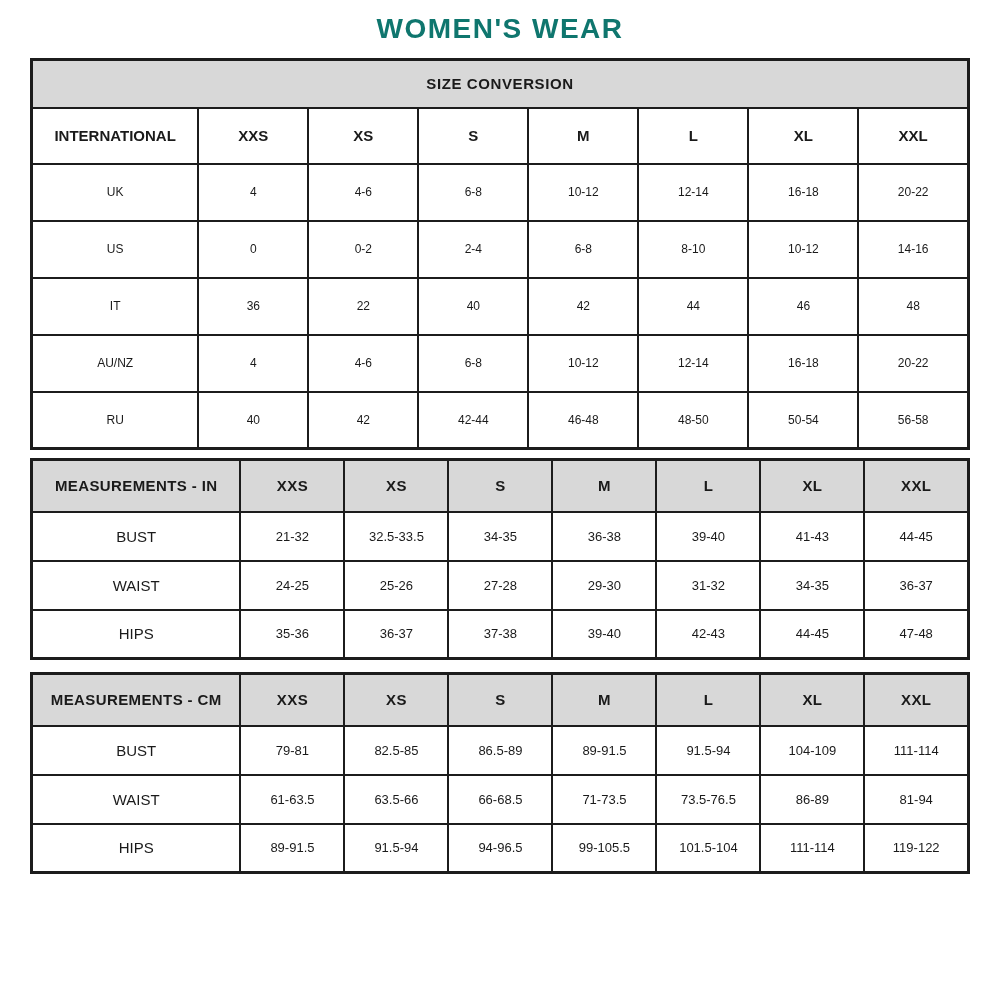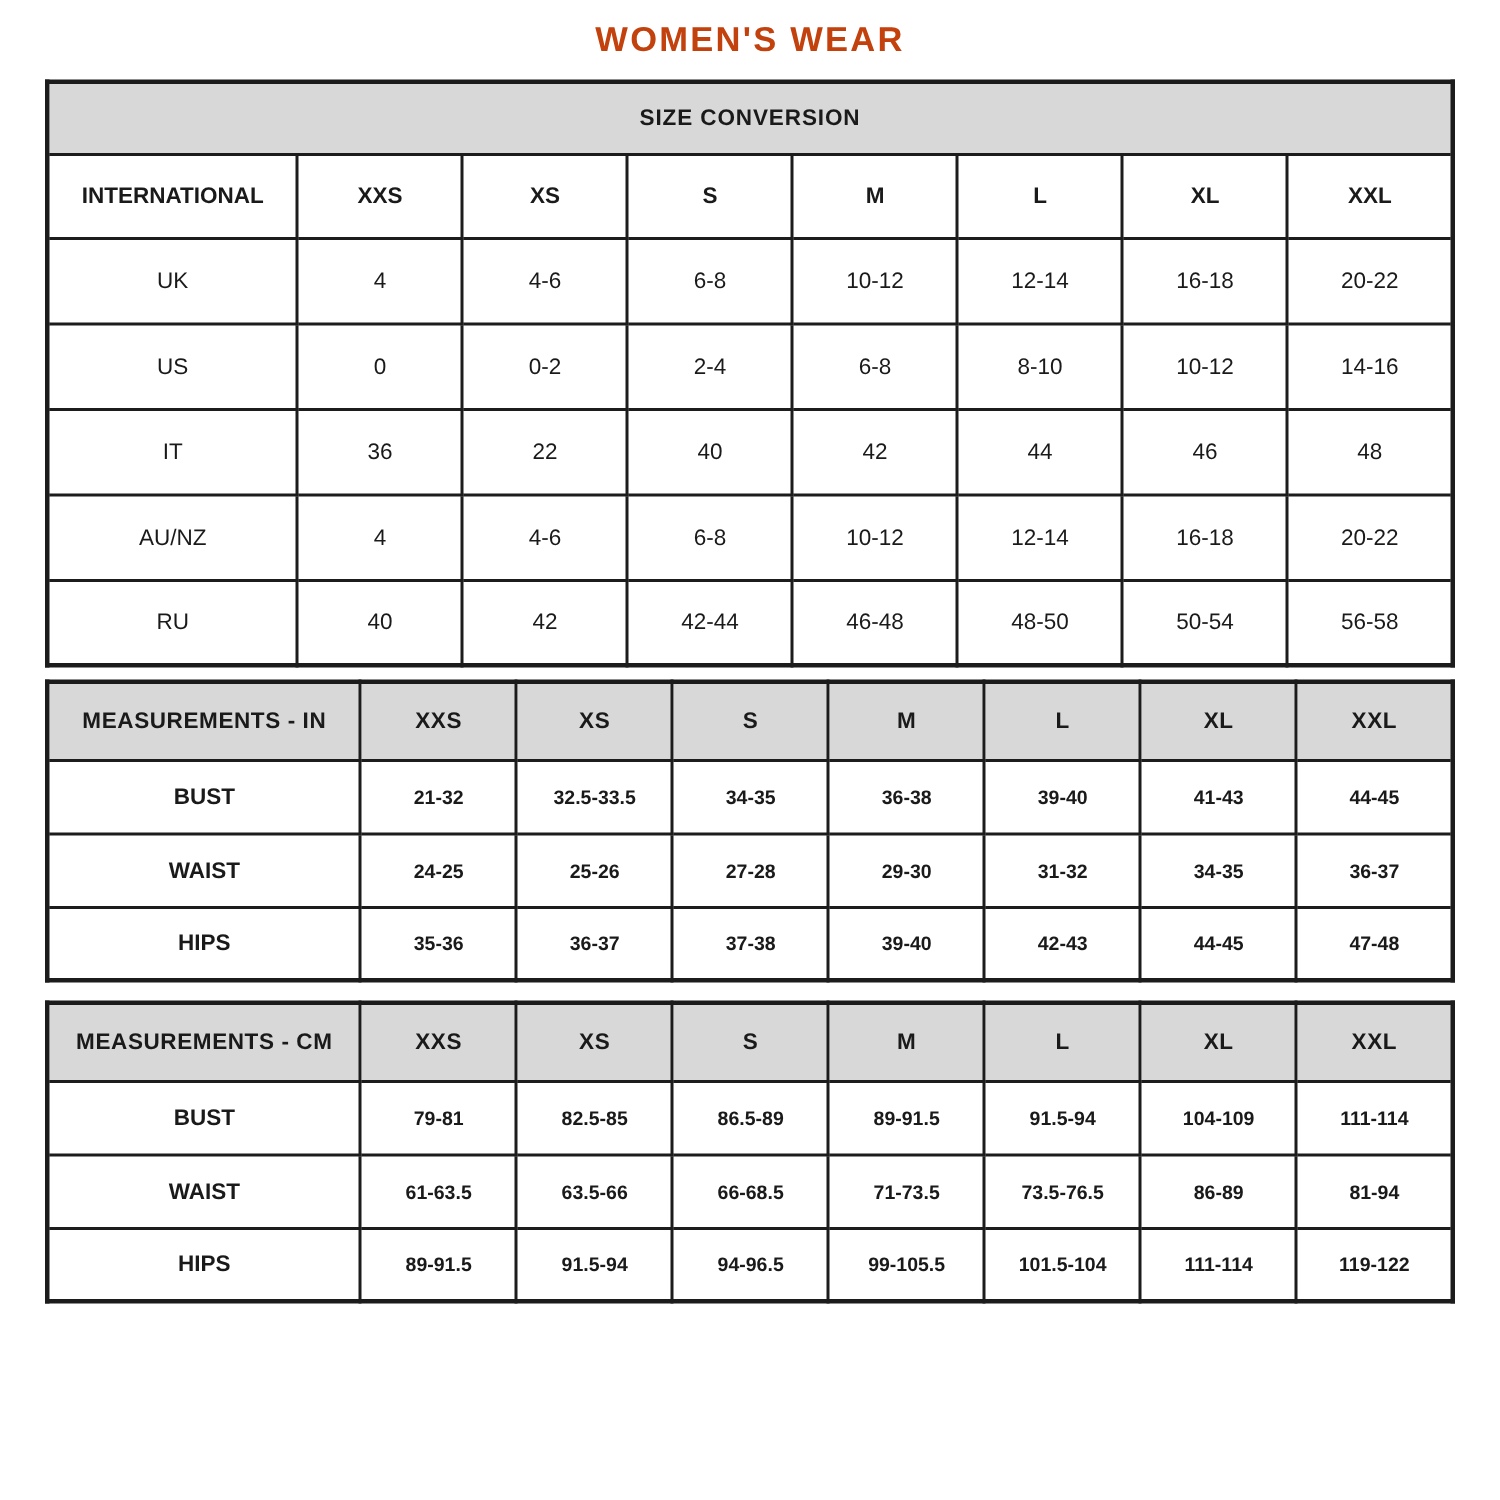--- a/index.html
+++ b/index.html
@@ -11,25 +11,25 @@
   }
   .page {
     width: 1000px;
     height: 1000px;
     box-sizing: border-box;
     padding: 13px 30px 12px 30px;
     background: #ffffff;
   }
   .page-title {
     text-align: center;
-    font-size: 23px;
+    font-size: 28px;
     font-weight: bold;
     letter-spacing: 1.5px;
     margin: 0 0 13px 0;
-    color: #c2410c;
+    color: #0f766e;
   }
   table {
     width: 940px;
     border-collapse: collapse;
     table-layout: fixed;
   }
   table, th, td {
     border: 2px solid #1c1c1c;
   }
   table {
@@ -44,34 +44,34 @@
   }
   
   .tbl-size .banner-row th {
     height: 48px;
     background: #d8d8d8;
     font-size: 15px;
     font-weight: bold;
     letter-spacing: 0.6px;
   }
   .tbl-size .head-row td { height: 56px; font-size: 15px; font-weight: bold; }
-  .tbl-size .data-row td { height: 57px; font-size: 15px; font-weight: normal; }
+  .tbl-size .data-row td { height: 57px; font-size: 12px; font-weight: normal; }
   .tbl-size col.c-label { width: 17.8%; }
   .tbl-size col.c-size  { width: 11.742%; }
   
   .tbl-meas { margin-top: 8px; }
   .tbl-meas.cm { margin-top: 12px; }
   .tbl-meas .head-row th {
     height: 52px;
     background: #d8d8d8;
     font-size: 15px;
     font-weight: bold;
     letter-spacing: 0.4px;
   }
-  .tbl-meas .data-row td { height: 49px; font-size: 13px; font-weight: bold; }
+  .tbl-meas .data-row td { height: 49px; font-size: 13px; font-weight: normal; }
   .tbl-meas .data-row td.lbl { font-size: 15px; }
   .tbl-meas col.c-label { width: 22.3%; }
   .tbl-meas col.c-size  { width: 11.1%; }
 </style>
 </head>
 <body>
 
 <div class="page">
 
   <h1 class="page-title">WOMEN'S WEAR</h1>

